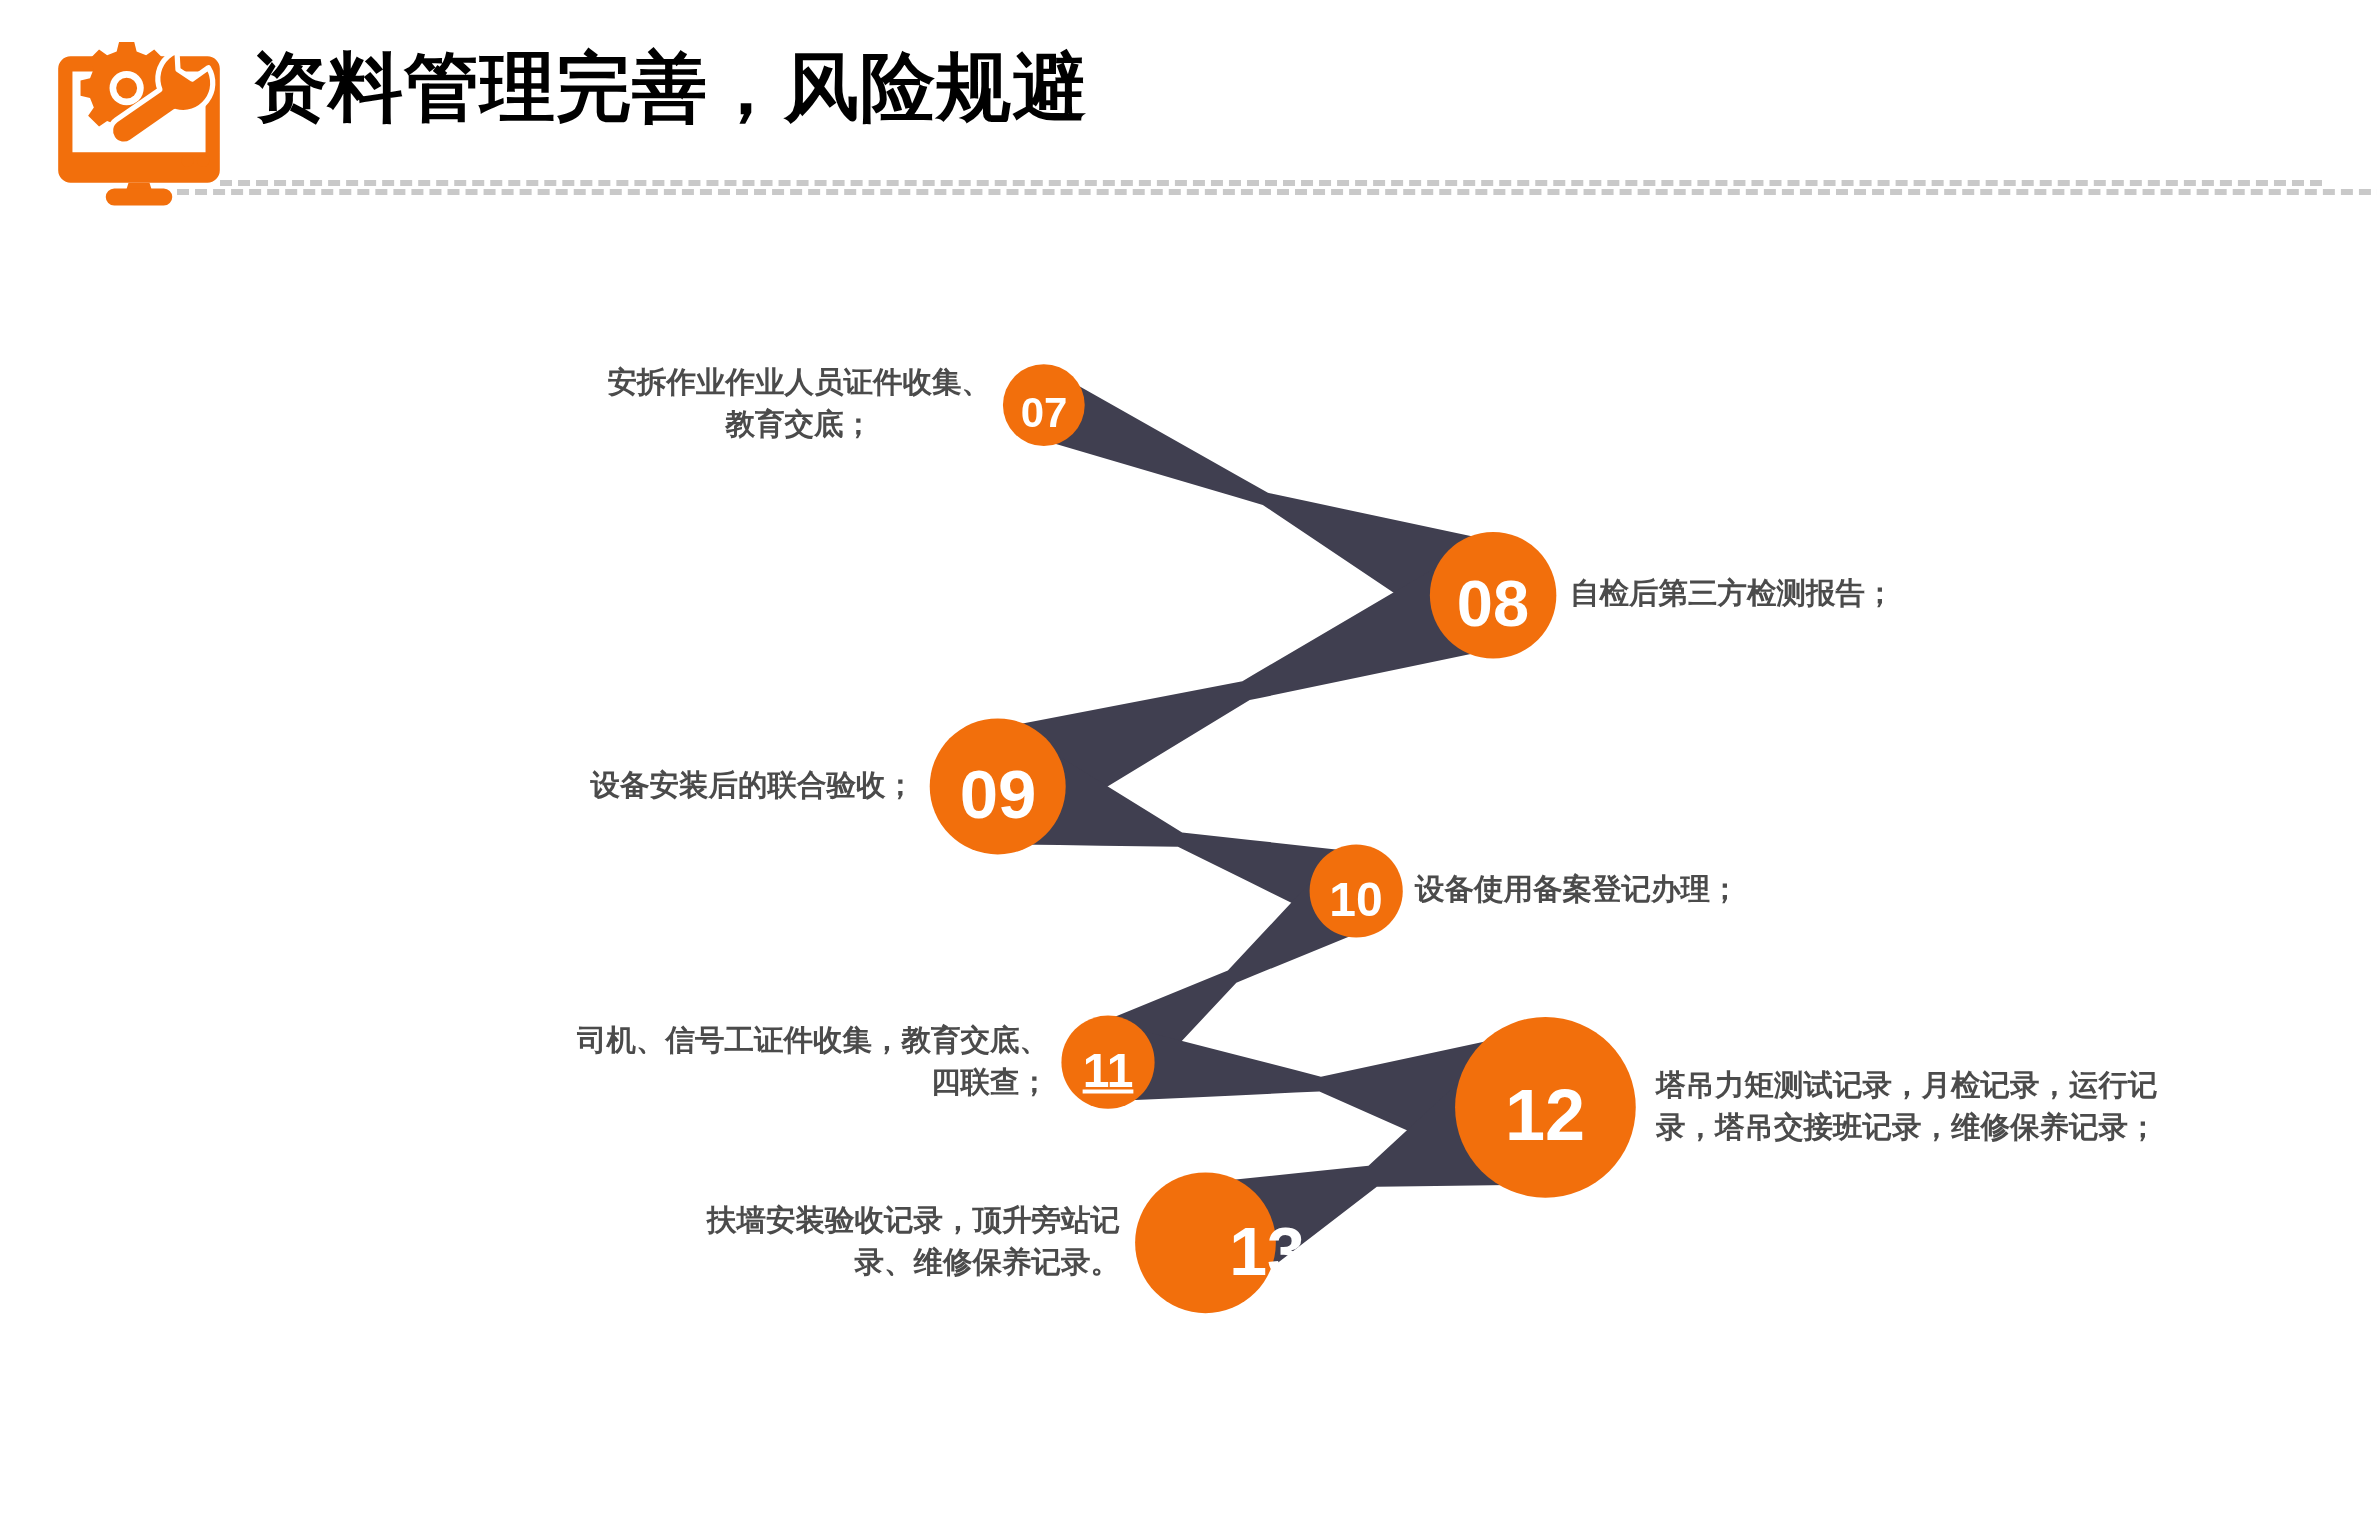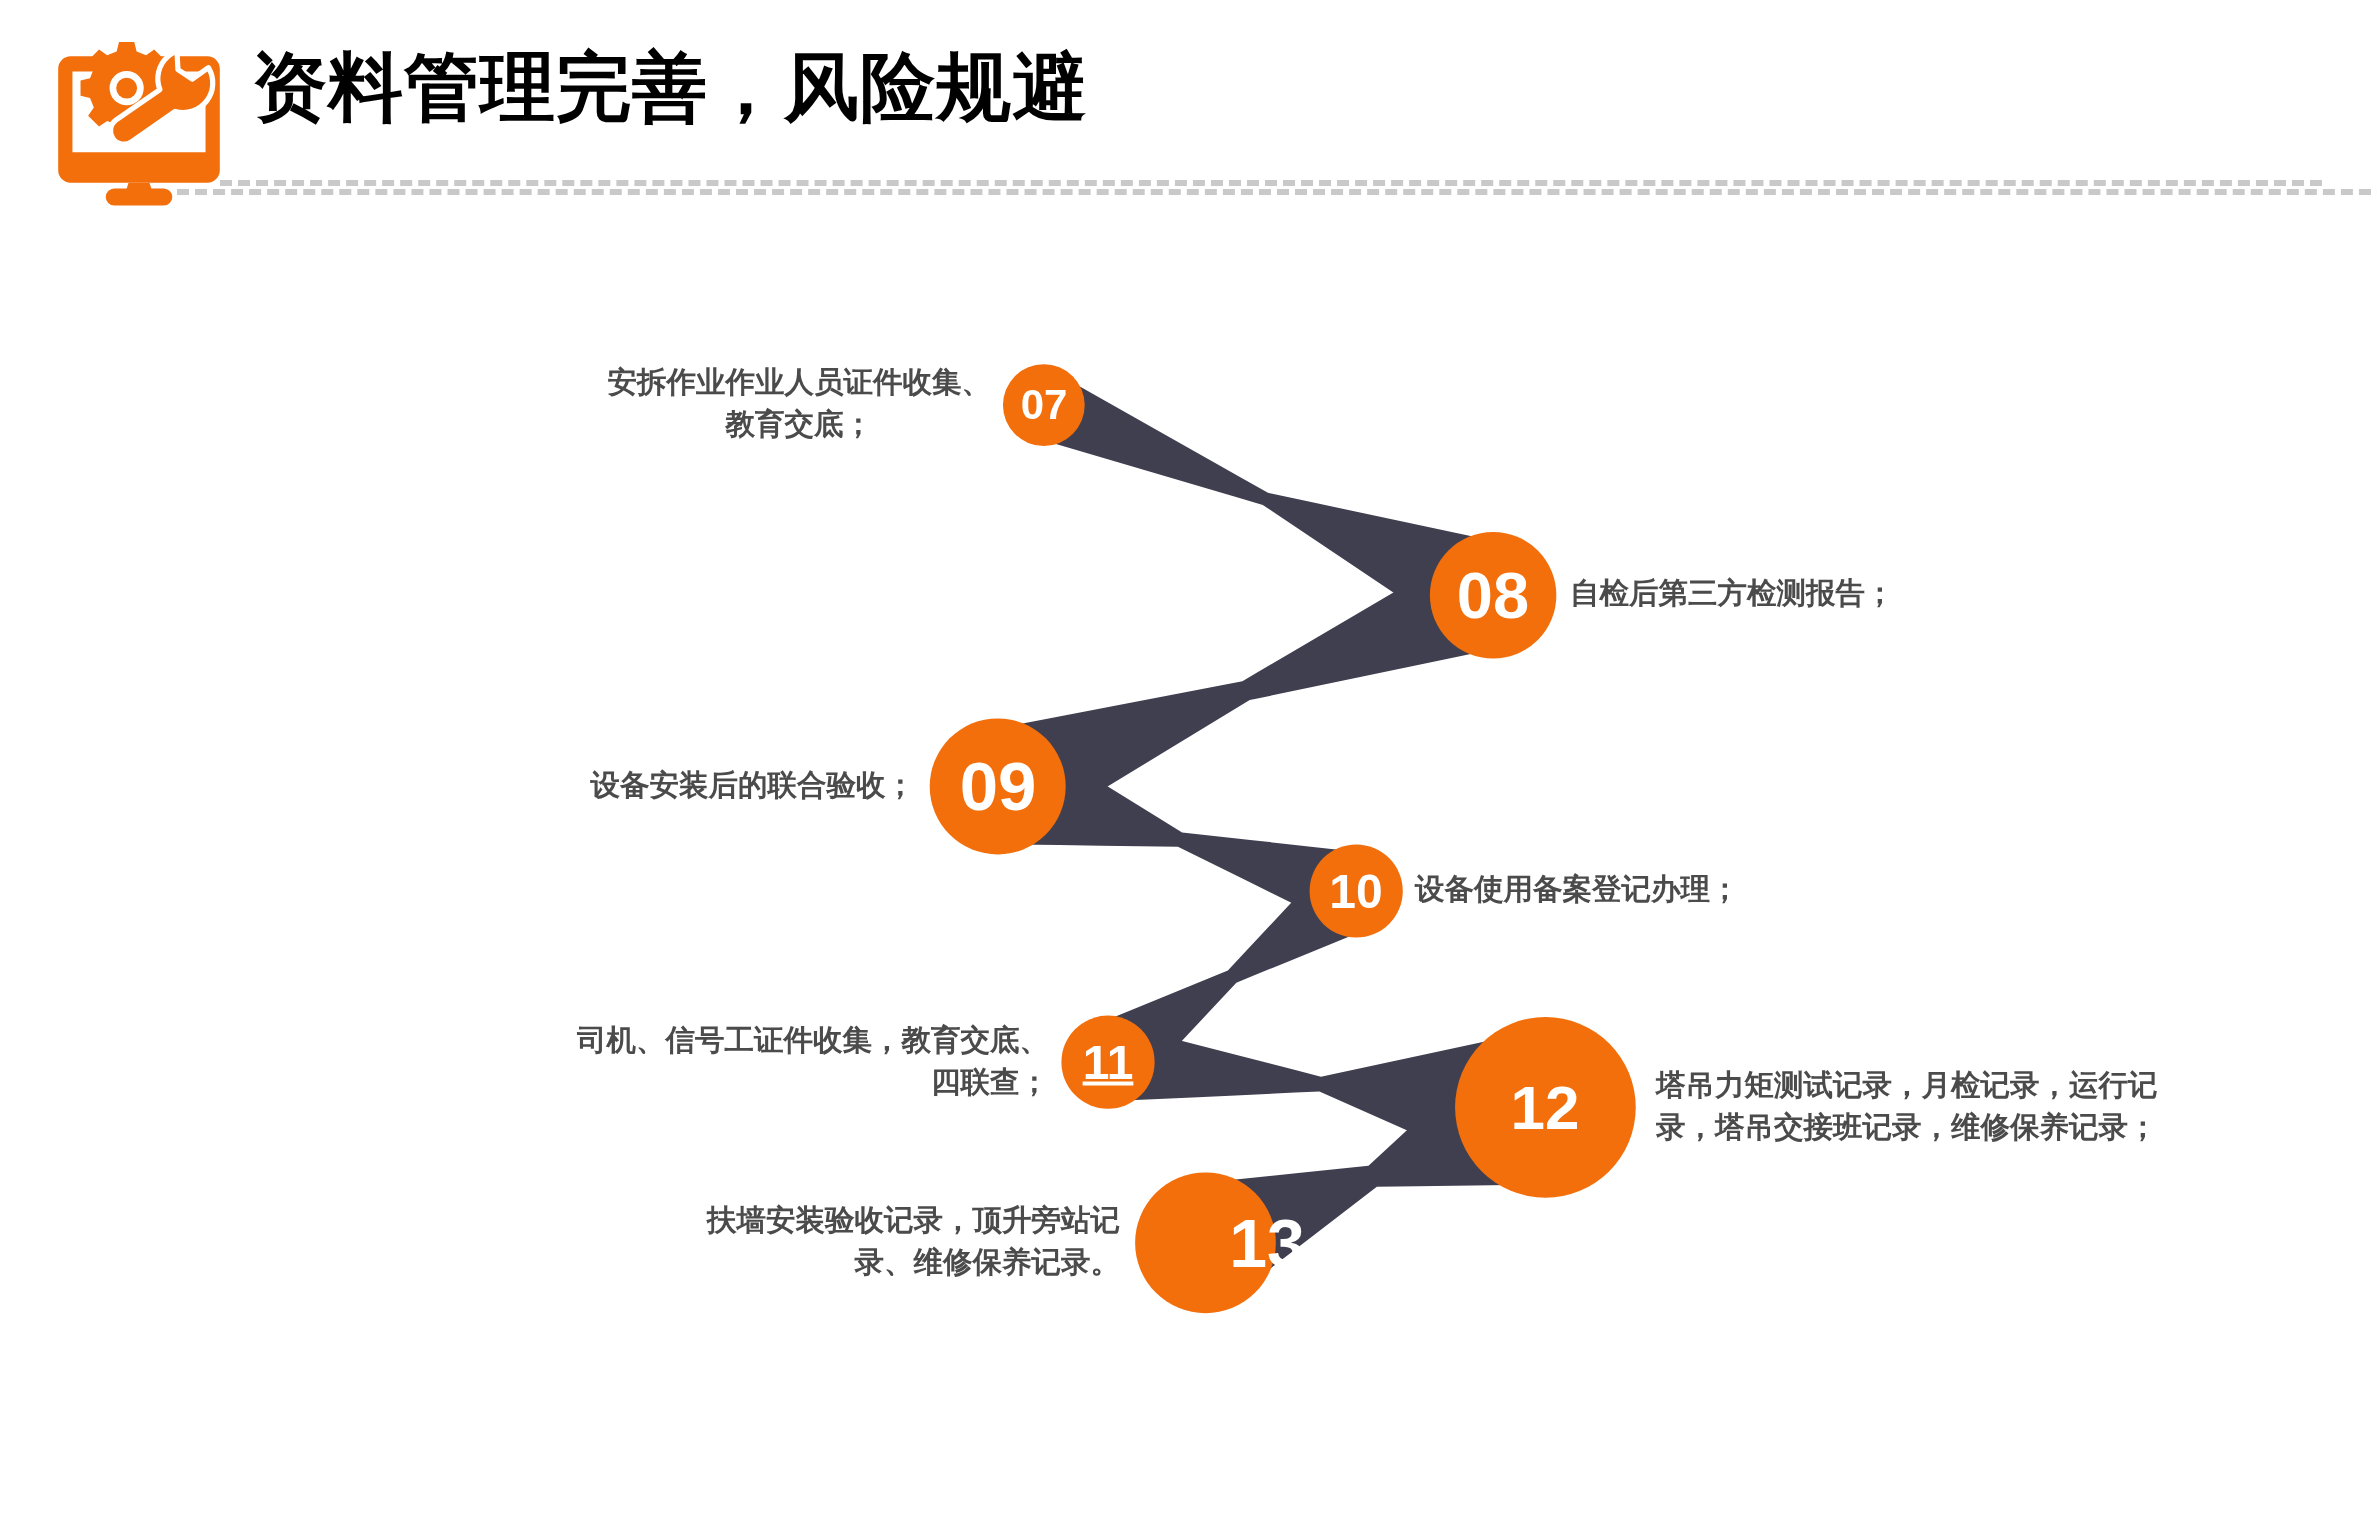--- a/index.html
+++ b/index.html
@@ -32,20 +32,21 @@
   .diagram{position:absolute;left:0;top:204px;width:2739px;height:1336px;}
   .flowsvg{position:absolute;left:0;top:0;width:2739px;height:1336px;}
 
   .node-num{
     position:absolute;
     color:#ffffff;font-weight:bold;
     text-align:center;
     transform:translate(-50%,-50%);
     white-space:nowrap;
     pointer-events:none;
+    margin-top:8px;
   }
 
   .lbl{
     position:absolute;
     color:#4b4b4b;
     font-weight:bold;
     font-size:29.5px;
     line-height:1.42;
     white-space:pre-line;
   }
@@ -102,21 +103,21 @@
         <circle cx="2330" cy="1805" r="98" fill="#F26F0C"></circle>
         <circle cx="3250" cy="1900" r="190" fill="#F26F0C"></circle>
         <circle cx="2535" cy="2185" r="148" fill="#F26F0C"></circle>
       </svg>
     <div id="nodes-layer">
         <div class="node-num" style="left: 1044px; top: 201px; font-size: 42px;">07</div>
         <div class="node-num" style="left: 1493px; top: 391px; font-size: 65px;">08</div>
         <div class="node-num" style="left: 998px; top: 582px; font-size: 69px;">09</div>
         <div class="node-num" style="left: 1356px; top: 687px; font-size: 48px;">10</div>
         <div class="node-num" style="left: 1108px; top: 858px; font-size: 48px; text-decoration: underline;">11</div>
-        <div class="node-num" style="left: 1545px; top: 903px; font-size: 62px;">12</div>
+        <div class="node-num" style="left: 1545px; top: 903px; font-size: 72px;">12</div>
         <div class="node-num" style="left: 1267px; top: 1039px; font-size: 68px;">13</div>
       </div>
     <div id="labels-layer">
         <div class="lbl left" style="top: 157px; right: 1748px; text-align: center;">安拆作业作业人员证件收集、
 教育交底；</div>
         <div class="lbl right" style="top: 368px; left: 1570px;">自检后第三方检测报告；</div>
         <div class="lbl left" style="top: 560px; right: 1824px;">设备安装后的联合验收；</div>
         <div class="lbl right" style="top: 664px; left: 1415px;">设备使用备案登记办理；</div>
         <div class="lbl left" style="top: 815px; right: 1690px;">司机、信号工证件收集，教育交底、
 四联查；</div>

